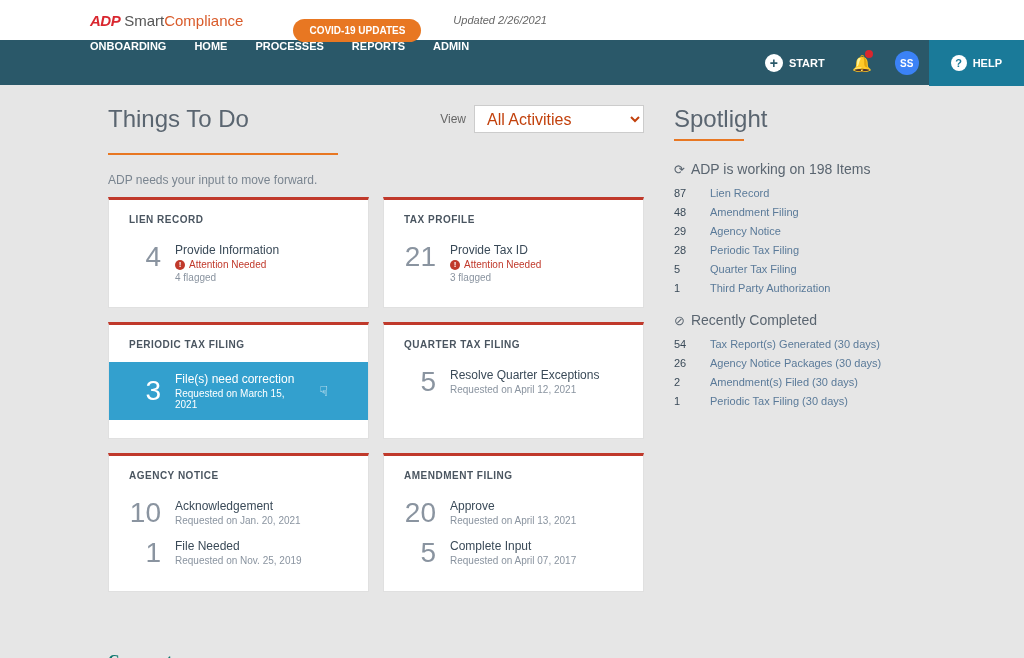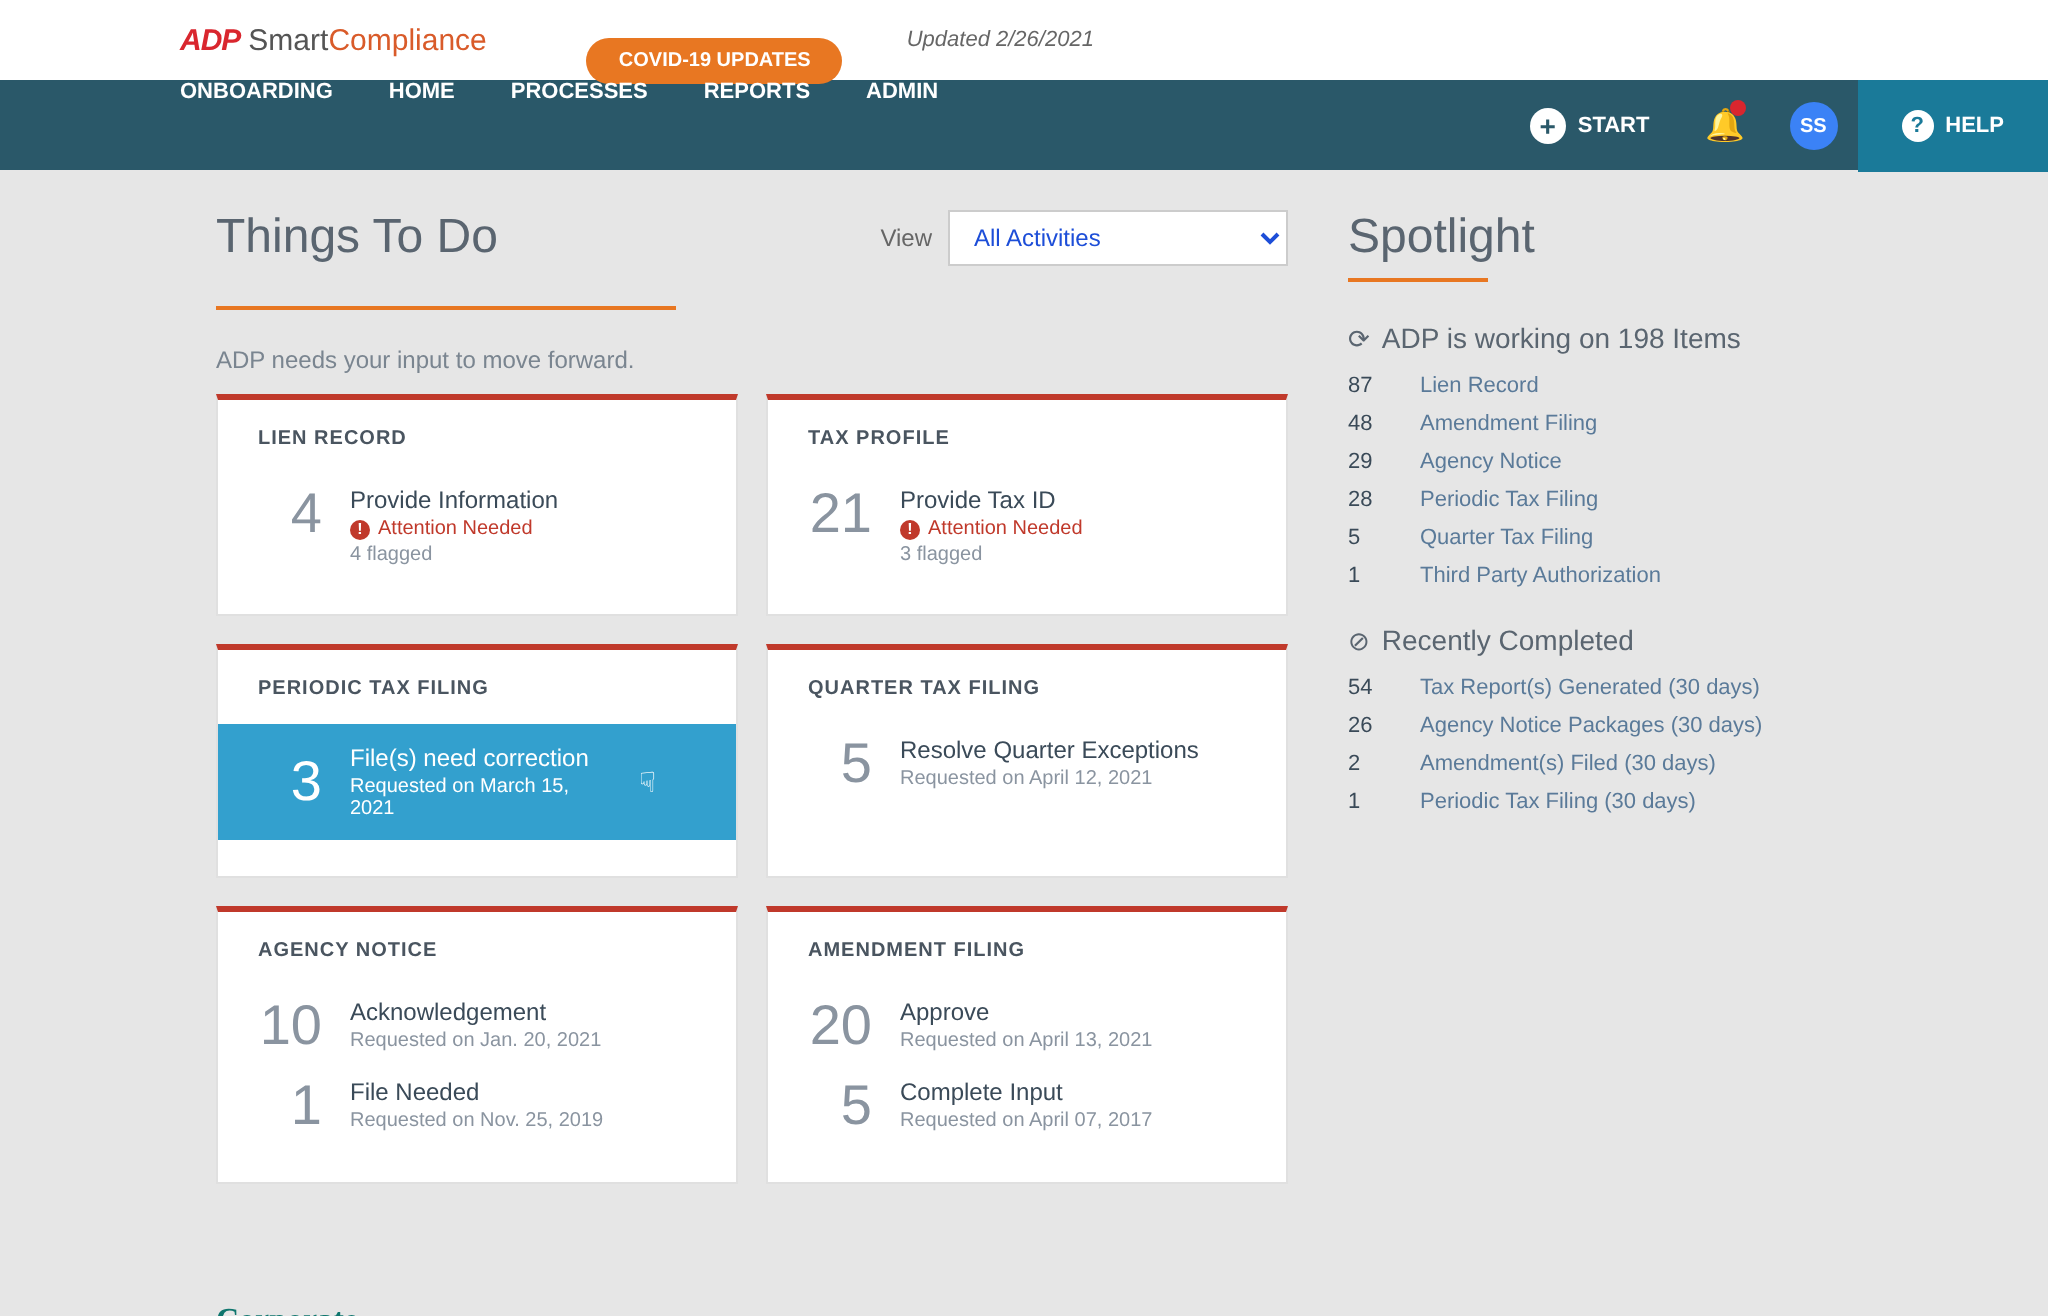--- a/index.html
+++ b/index.html
@@ -27,21 +27,21 @@
 .help-icon { width:16px; height:16px; border-radius:50%; background:#fff; color:#1a7a99; display:flex; align-items:center; justify-content:center; font-weight:bold; font-size:11px; }
 
 .page { padding:20px 90px 30px 108px; display:flex; gap:30px; }
 .main-col { flex:1; }
 .side-col { width:260px; }
 
 .main-head { display:flex; align-items:center; margin-bottom:20px; }
 .page-title { font-size:24px; color:#5a6570; font-weight:400; }
 .title-underline { height:2px; width:230px; background:#e87722; margin-top:6px; }
 .view-wrap { margin-left:auto; display:flex; align-items:center; gap:8px; font-size:12px; color:#666; }
-.view-select { width:170px; height:28px; border:1px solid #ccc; padding:0 8px; font-size:12px; color:#1d4ed8; background:#fff; cursor:pointer; }
+.view-select { width:170px; height:28px; border:1px solid #ccc; padding:0 8px; font-size:16px; color:#c2410c; background:#fff; cursor:pointer; }
 
 .subtext { color:#7a8590; font-size:12px; margin:18px 0 10px; }
 
 .cards { display:grid; grid-template-columns:1fr 1fr; gap:14px; }
 .card { background:#fff; border:1px solid #e0e0e0; border-top:3px solid #c0392b; padding:14px 20px 18px; }
 .card-title { font-size:10px; font-weight:bold; color:#4a5560; letter-spacing:0.5px; margin-bottom:12px; }
 .card-row { display:flex; align-items:flex-start; gap:14px; padding:6px 0; cursor:pointer; }
 .card-num { font-size:28px; color:#8a94a0; font-weight:300; min-width:32px; text-align:right; line-height:1; }
 .card-row-body { flex:1; }
 .card-row-title { font-size:12px; color:#3a4a58; margin-bottom:2px; }

